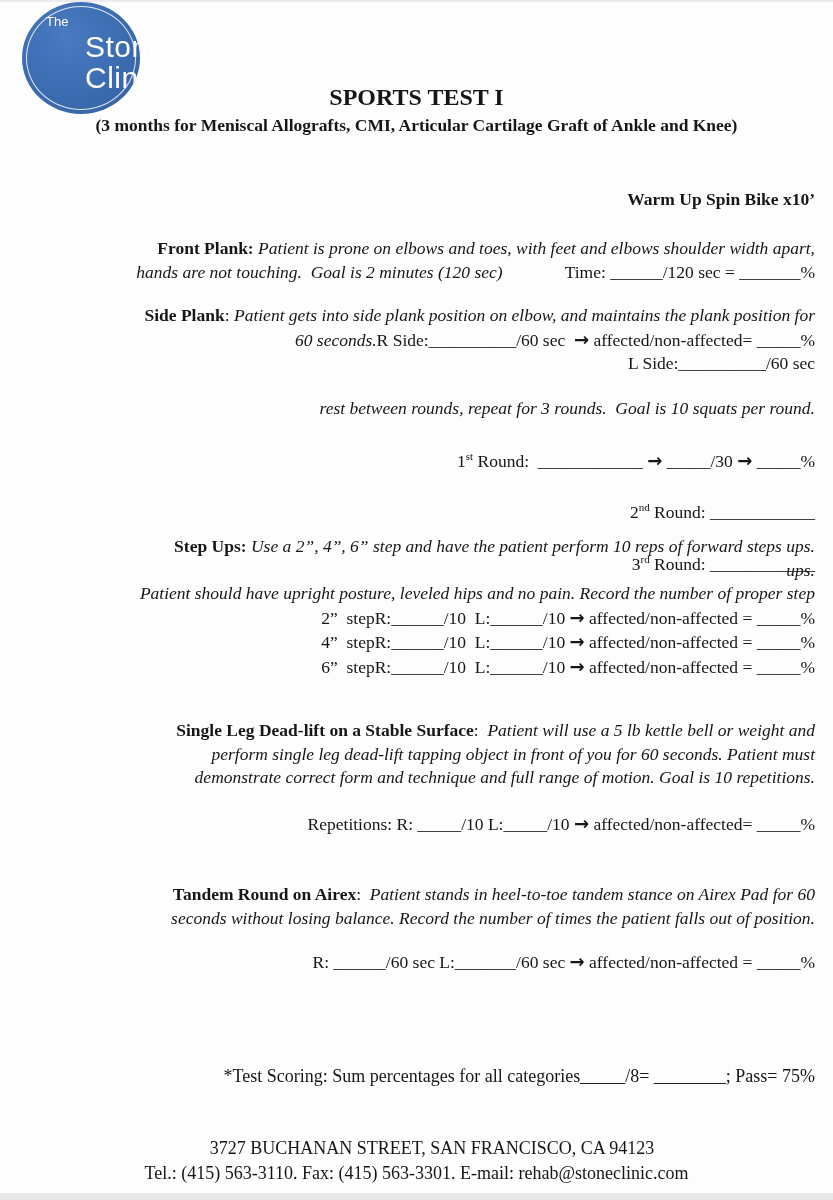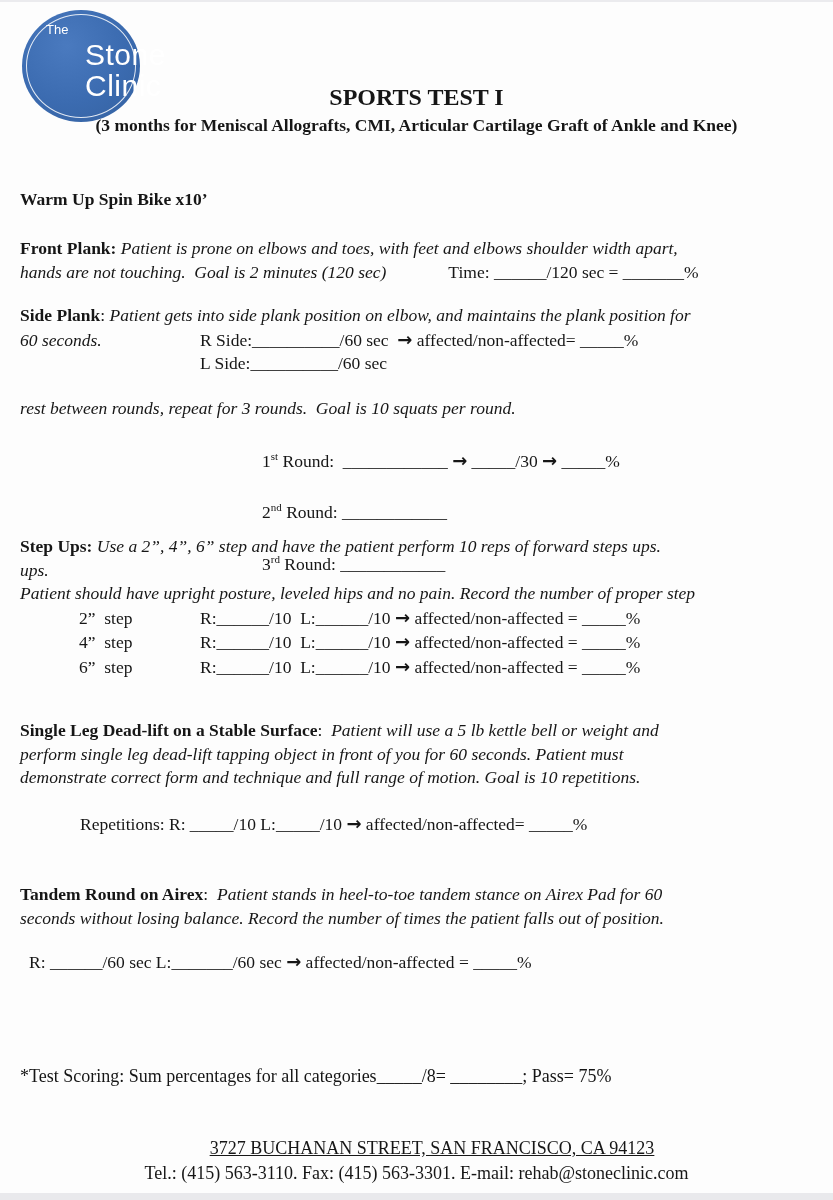--- a/index.html
+++ b/index.html
@@ -6,39 +6,39 @@
   .page{
     position:relative;
     width:833px;height:1200px;
     background:#fdfdfd;
     font-family:"Liberation Serif", serif;
     font-size:17.5px;
     color:#161616;
     overflow:hidden;
   }
   .sec{position:absolute;left:20px;width:795px;}
-  .line{line-height:23.5px;}
+  .line{line-height:23.5px;text-align:right;}
   .line span, .line sup{white-space:pre-wrap;}
   .b{font-weight:bold;}
   .i{font-style:italic;}
   .arrow{font-weight:bold;font-family:"DejaVu Sans",sans-serif;font-size:18px;}
   sup{font-size:11px;line-height:0;}
   .ind242{margin-left:242px;margin-top:28px;}
   .ind180{margin-left:180px;}
   .ind60{margin-left:60px;}
   .ind59{margin-left:59px;}
   .w180{display:inline-block;width:180px;}
   .w121{display:inline-block;width:121px;}
   .gap-time{margin-left:62px;}
   .gap-top22{margin-top:22px;}
   .gap-top20{margin-top:20px;margin-left:9px;}
 
   
   .logo{
-    position:absolute;left:22px;top:10px;width:118px;height:112px;
+    position:absolute;left:22px;top:2px;width:118px;height:112px;
     border-radius:50%;
     background:radial-gradient(circle at 38% 32%, #4a7abf 0%, #3b6bb0 55%, #34619f 100%);
   }
   .logo::after{
     content:"";position:absolute;left:4px;top:4px;right:4px;bottom:4px;
     border:1.6px solid rgba(255,255,255,.85);border-radius:50%;
   }
   .logo-text{
     position:absolute;left:19px;top:13px;color:#ffffff;
     font-family:"Liberation Sans", sans-serif;line-height:1;
@@ -51,21 +51,21 @@
     text-align:center;font-weight:bold;font-size:24px;
   }
   .subtitle{
     position:absolute;top:115px;left:0;width:100%;
     text-align:center;font-weight:bold;font-size:17.5px;
   }
   .footer{
     position:absolute;top:1136px;left:0;width:100%;
     text-align:center;font-size:18px;line-height:25px;
   }
-  .address{text-decoration:underline;margin-left:31px;}
+  .address{margin-left:31px;}
   .scan-top{position:absolute;top:0;left:0;width:100%;height:2px;background:#ebebee;}
   .scan-bottom{position:absolute;bottom:0;left:0;width:100%;height:7px;background:#e9e9ec;}
 </style>
 </head>
 <body>
 
 <div class="page">
   <div class="scan-top"></div>
 
   <div class="logo">

